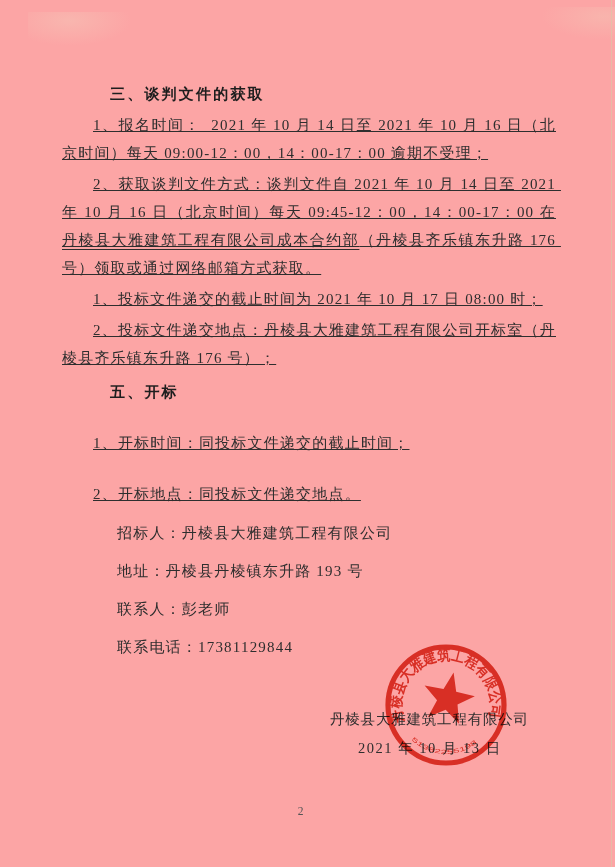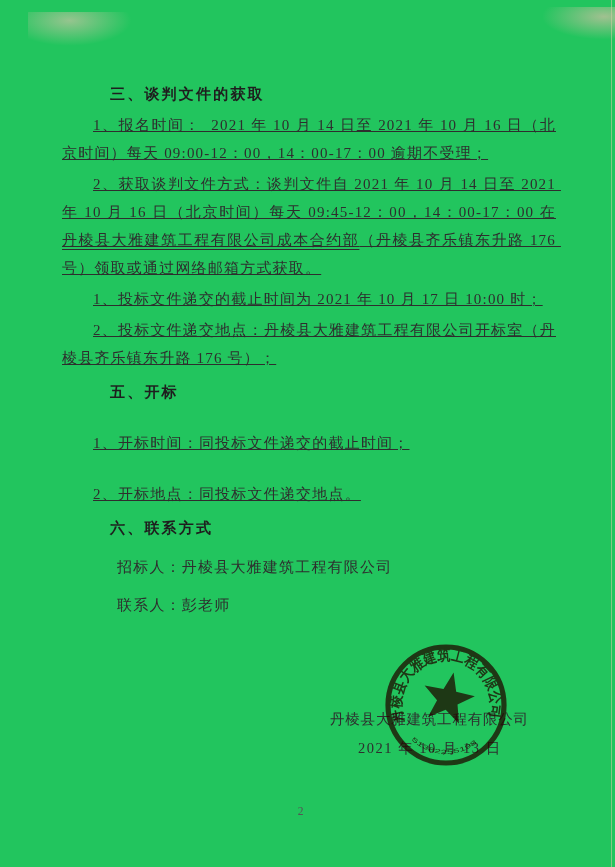--- a/index.html
+++ b/index.html
@@ -3,21 +3,21 @@
 <meta charset="utf-8">
 <style>
   html,body { margin:0; padding:0; }
   body {
     width:615px; height:867px; overflow:hidden;
     background:#ffffff;
     font-family:"Liberation Serif","DejaVu Serif",serif;
   }
   .page {
     position:relative; width:615px; height:867px;
-    background:#22c55e; color:#2e2e2e;
+    background:#fca5a5; color:#2e2e2e;
   }
   
   .smudge { position:absolute; pointer-events:none; }
   .smudge.tl {
     left:28px; top:12px; width:104px; height:34px;
     background:radial-gradient(ellipse at 40% 25%, rgba(246,196,183,0.55), rgba(246,196,183,0) 70%);
   }
   .smudge.tr {
     right:0; top:7px; width:72px; height:32px;
     background:radial-gradient(ellipse at 85% 30%, rgba(246,190,178,0.6), rgba(246,190,178,0) 72%);
@@ -78,30 +78,31 @@
   <div class="smudge tl"></div>
   <div class="smudge tr"></div>
   <div class="edge-line"></div>
 
   <div class="content">
 
     <div class="sec-heading">三、谈判文件的获取</div>
     <p class="para">1、报名时间：  2021 年 10 月 14 日至 2021 年 10 月 16 日（北京时间）每天 09:00-12：00，14：00-17：00 逾期不受理；</p>
     <p class="para"><span>2、获取谈判文件方式：谈判文件自 2021 年 10 月 14 日至 2021 年 10 月 16 日（北京时间）每天 09:45-12：00，14：00-17：00 在</span><span class="ul">丹棱县大雅建筑工程有限公司成本合约部</span><span>（丹棱县齐乐镇东升路 176 号）领取或通过网络邮箱方式获取。</span></p>
 
-    <p class="para">1、投标文件递交的截止时间为 2021 年 10 月 17 日 10:00 时；</p>
+    <p class="para">1、投标文件递交的截止时间为 2021 年 10 月 17 日 08:00 时；</p>
     <p class="para">2、投标文件递交地点：丹棱县大雅建筑工程有限公司开标室（丹棱县齐乐镇东升路 176 号）；</p>
 
     <div class="sec-heading">五、开标</div>
     <p class="para solo">1、开标时间：同投标文件递交的截止时间；</p>
     <p class="para solo">2、开标地点：同投标文件递交地点。</p>
 
-    <div class="sec-heading">六、联系方式</div>
     <p class="contact">招标人：丹棱县大雅建筑工程有限公司</p>
+    <p class="contact">地址：丹棱县丹棱镇东升路 193 号</p>
     <p class="contact">联系人：彭老师</p>
+    <p class="contact">联系电话：17381129844</p>
 
   </div>
 
   <div class="sign-company">丹棱县大雅建筑工程有限公司</div>
   <div class="sign-date">2021 年 10 月 13 日</div>
 
   <svg class="seal" viewBox="-65 -65 130 130" xmlns="http://www.w3.org/2000/svg">
     <defs>
       <path id="sealTopArc" d="M -42,16.2 A 45,45 0 1 1 42,16.2" fill="none"></path>
       <path id="sealBottomArc" d="M -34.6,34.6 A 49,49 0 0 0 34.6,34.6" fill="none"></path>

